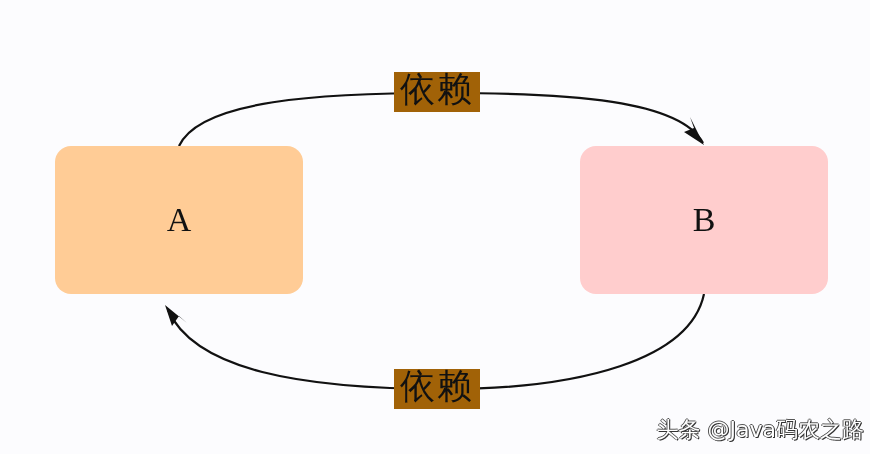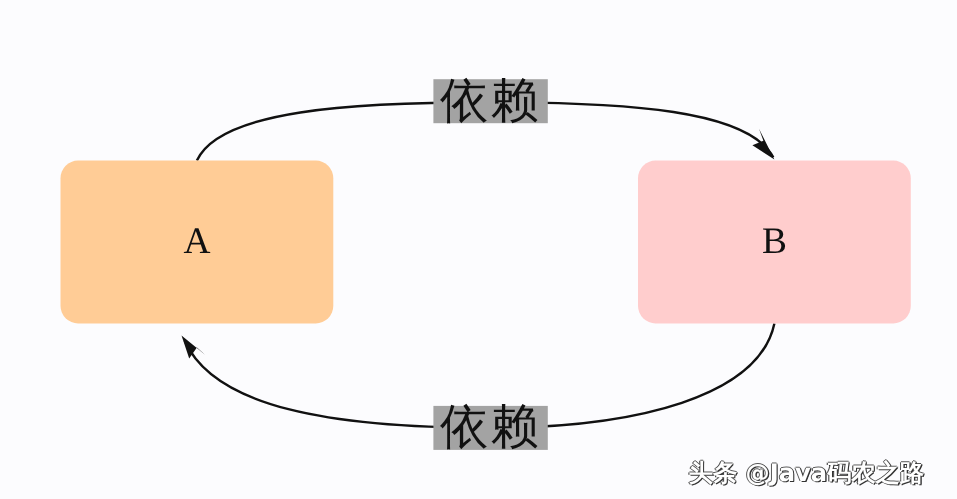--- a/index.html
+++ b/index.html
@@ -37,47 +37,46 @@
       top: 146px;
       background: #ffcdcd;
     }
     svg.edges {
       position: absolute;
       left: 0;
       top: 0;
     }
     .edge-label {
       position: absolute;
-      font-family: Liberation Sans, sans-serif;
-      font-size: 44px;
+      font-family: Liberation Mono, monospace;
+      font-size: 35px;
       color: #111111;
-      background: #a3a3a3;
+      background: #a16207;
       padding: 0 6px;
       line-height: 40px;
       white-space: nowrap;
       letter-spacing: 2px;
     }
     .label-top {
       left: 394px;
       top: 72px;
     }
     .label-bottom {
       left: 394px;
       top: 369px;
     }
     .watermark {
       position: absolute;
-      right: 30px;
+      right: 6px;
       bottom: 9px;
       font-family: "DejaVu Sans", "Liberation Sans", sans-serif;
       font-size: 22px;
       color: #ffffff;
       text-shadow: 1px 1px 0 #333, -1px 0 0 #555, 0 -1px 0 #555, 1px 0 0 #555;
       letter-spacing: 0px;
-      font-weight: bold;
     }
   </style>
 </head>
 <body>
 
 <div class="canvas">
 
   <svg class="edges" width="870" height="454" viewBox="0 0 870 454">
     <defs>
       <marker id="arrow" markerWidth="10" markerHeight="10" refX="8" refY="5" orient="auto" markerUnits="userSpaceOnUse">

